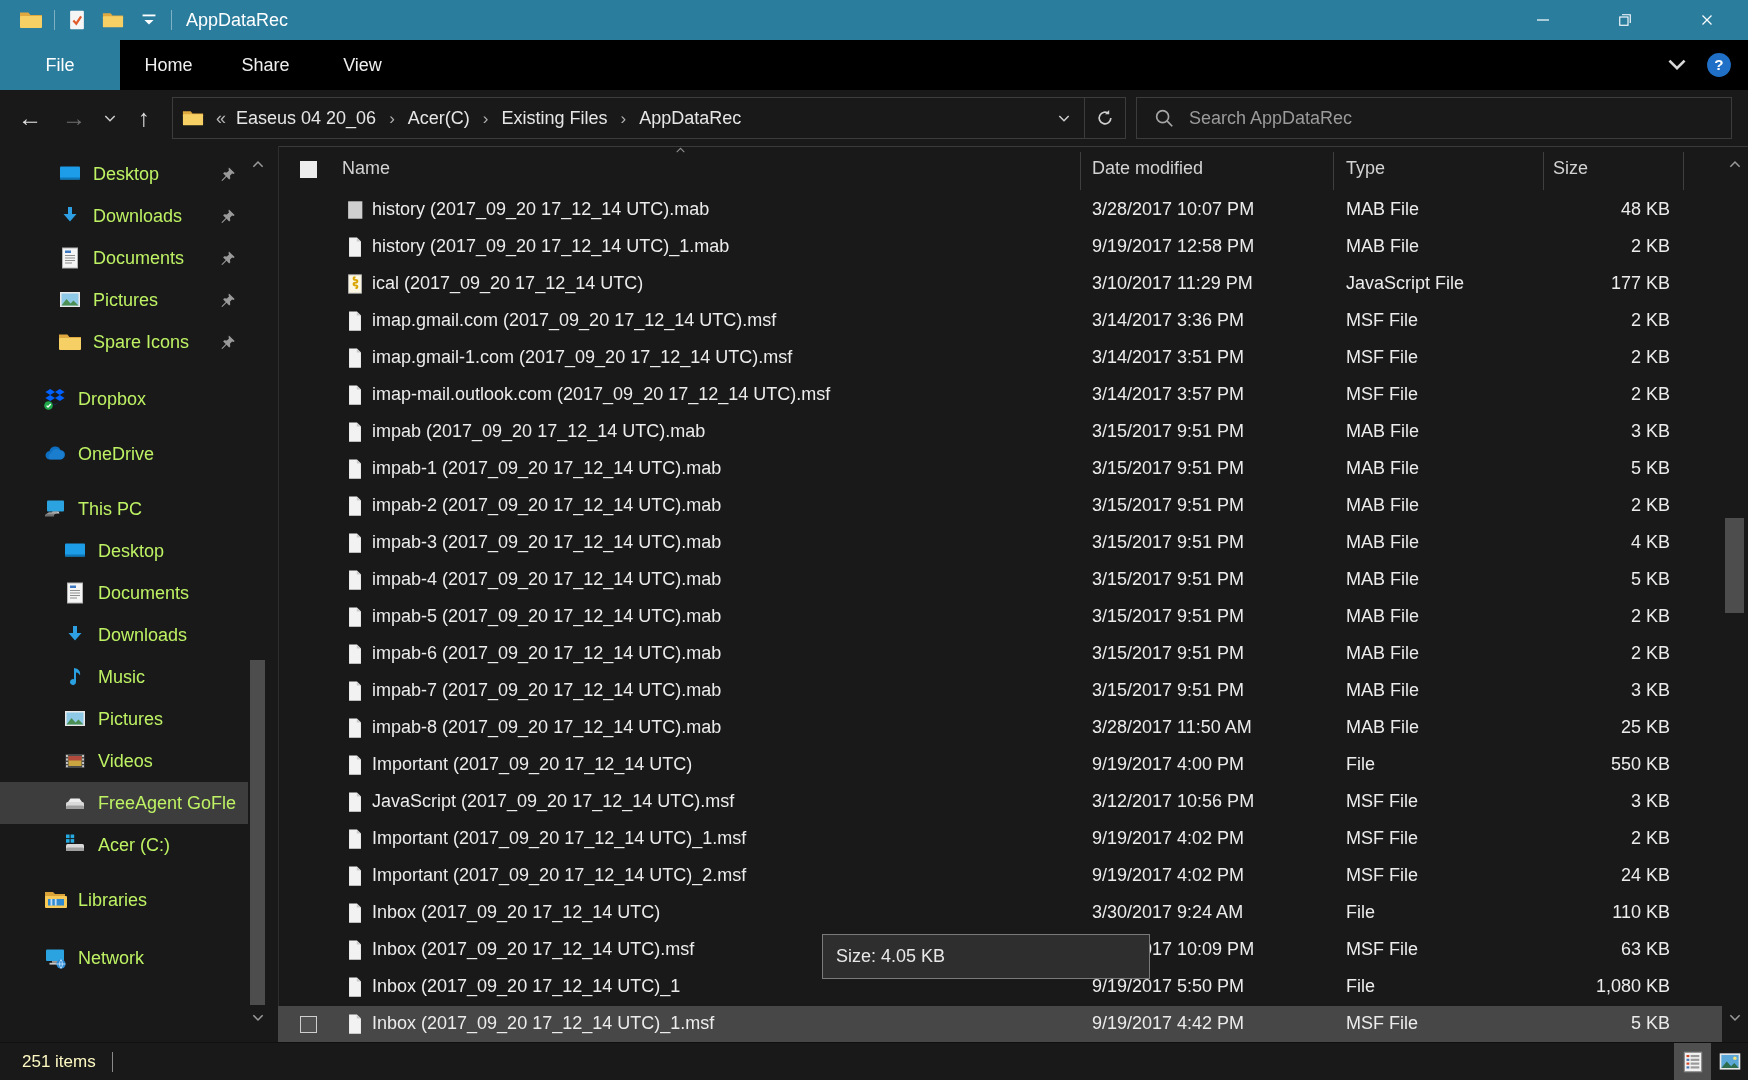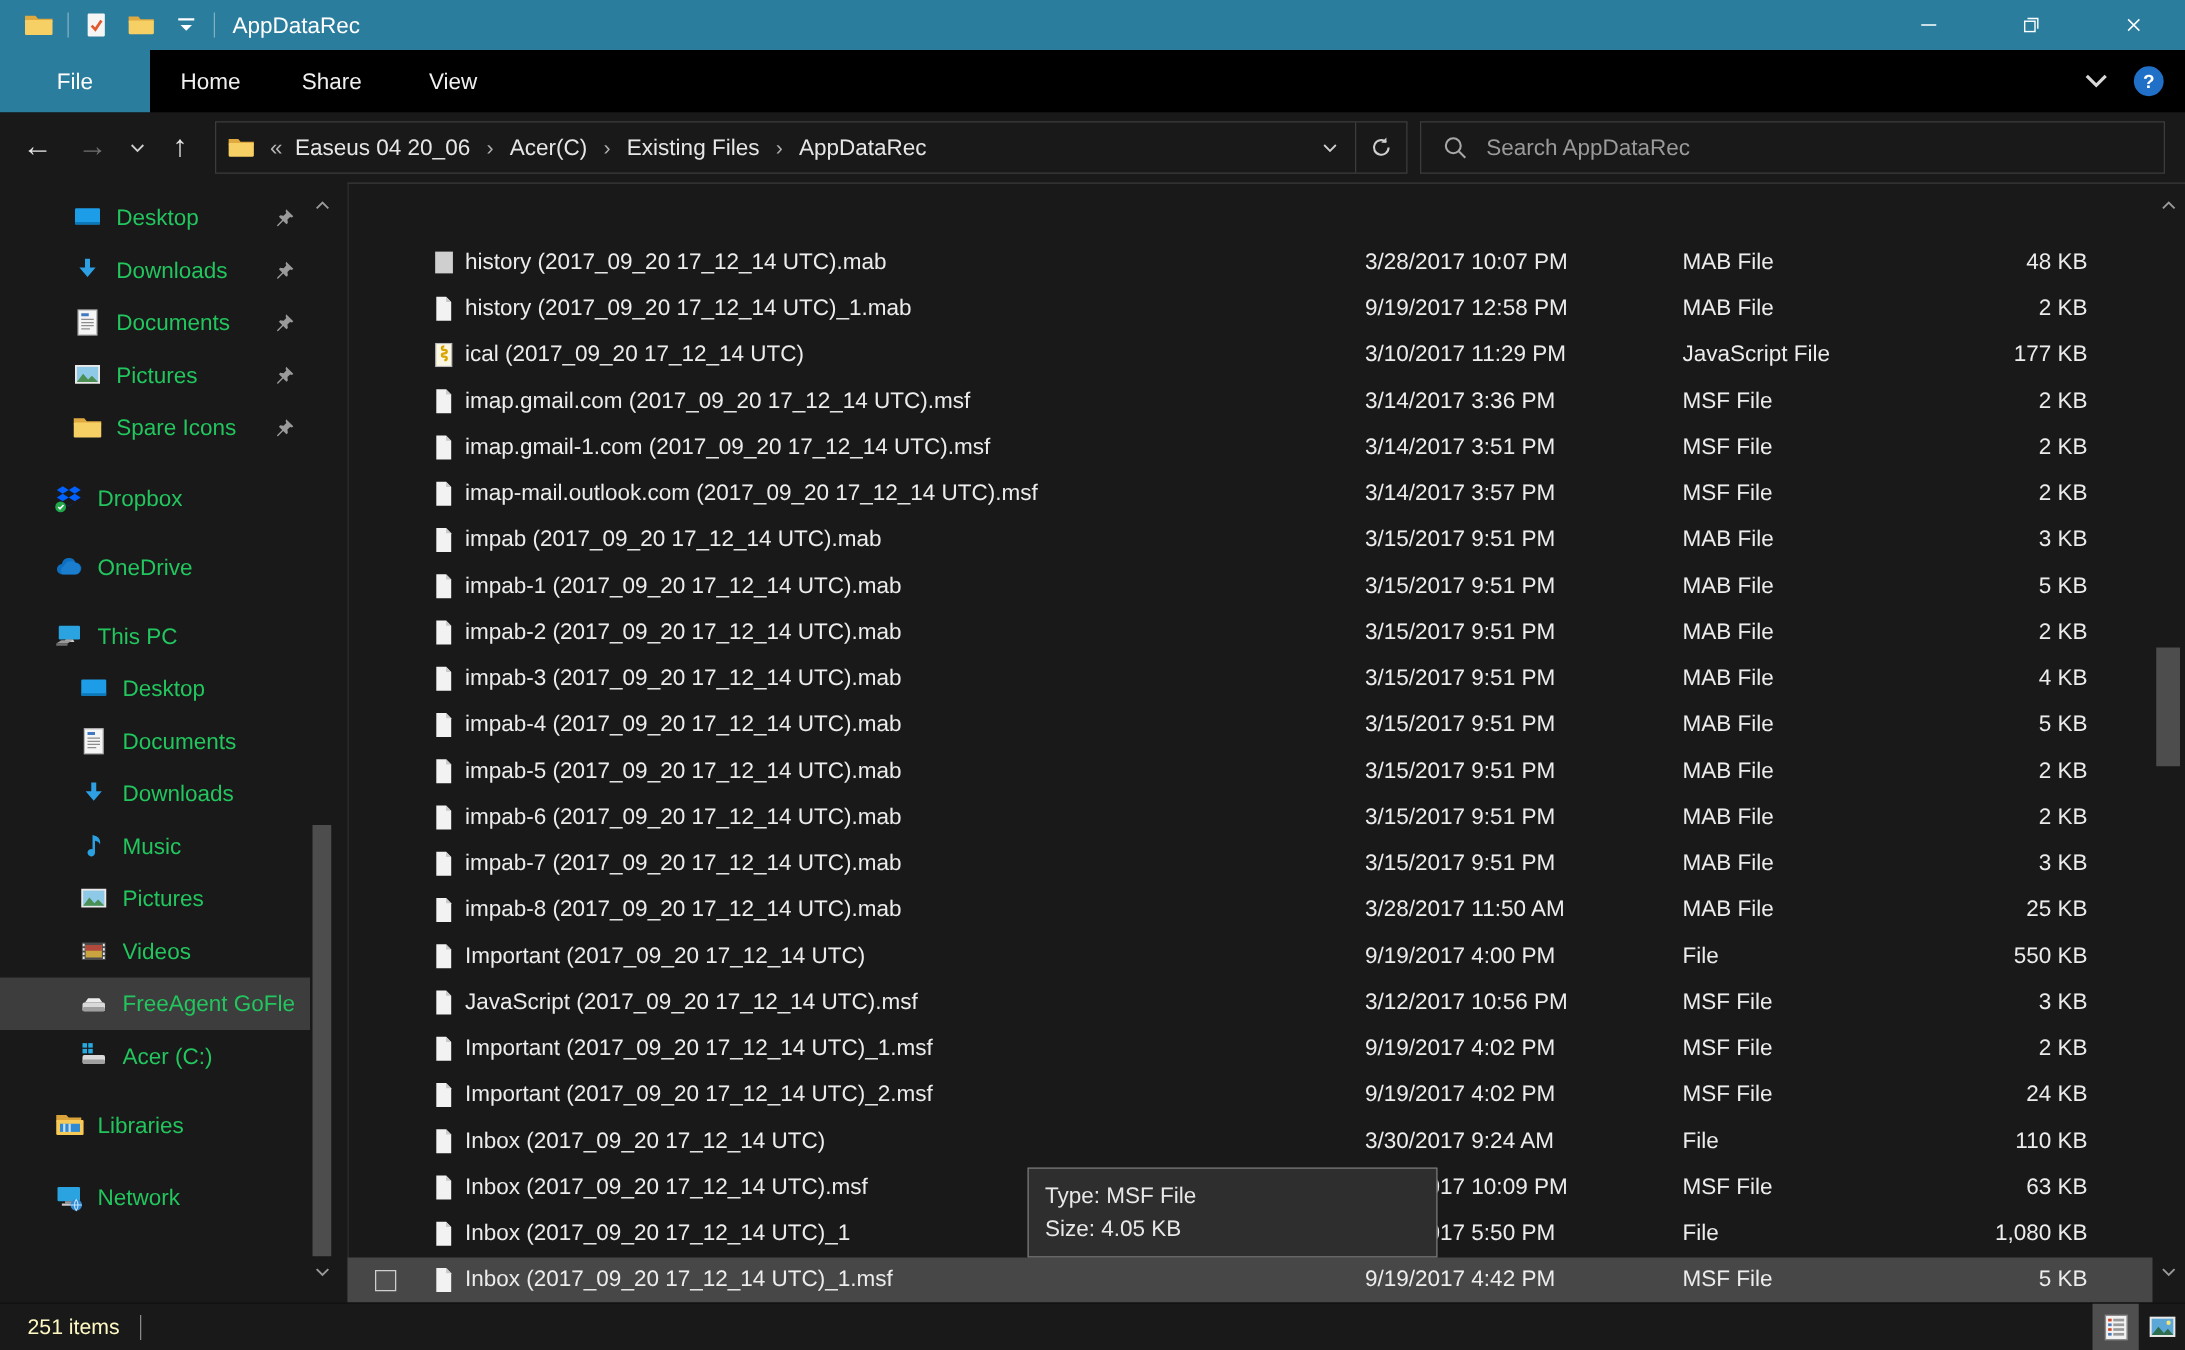--- a/index.html
+++ b/index.html
@@ -42,21 +42,21 @@
   .search-field .icon{width:22px;height:22px;margin-left:16px}
   .search-input{background:transparent;border:none;outline:none;font-size:18px;color:#cfcfcf;margin-left:12px;width:520px;font-family:"Liberation Sans","DejaVu Sans",sans-serif}
   .search-input::placeholder{color:#9a9a9a;opacity:1}
 
   
   .pane-topline{position:absolute;left:278px;top:146px;right:0;height:1px;background:#3a3a3a}
   .pane-vline{position:absolute;left:278px;top:146px;bottom:38px;width:1px;background:#2e2e2e}
 
   
   .sidebar{position:absolute;left:0;top:146px;width:248px;bottom:38px;padding-top:7px;box-sizing:border-box;overflow:hidden}
-  .side-item{height:42px;display:flex;align-items:center;font-size:18px;color:#22c55e;position:relative;white-space:nowrap}
+  .side-item{height:42px;display:flex;align-items:center;font-size:18px;color:#bef264;position:relative;white-space:nowrap}
   .side-item .sicon{width:24px;height:24px;margin-right:11px;flex:none}
   .side-item .slabel{overflow:hidden;max-width:150px}
   .ind0{padding-left:43px}.ind1{padding-left:58px}.ind2{padding-left:63px}
   .gap-md{margin-top:13px}.gap-lg{margin-top:15px}.gap-xl{margin-top:16px}
   .side-item.selected{background:#3d3d3d}
   .pin{position:absolute;left:218px;width:19px;height:19px}
 
   .side-scroll{position:absolute;left:248px;top:146px;width:20px;bottom:38px}
   .ss-thumb{position:absolute;top:514px;height:345px;left:2px;width:15px;background:#4d4d4d}
   .chev{color:#9a9a9a}
@@ -477,20 +477,36 @@
     </span>
   <div class="ss-thumb"></div>
   <span class="icon ss-down chev">
       <svg viewBox="0 0 24 24" width="14" height="14">
         <path d="M4 9l8 8 8-8" fill="none" stroke="#9a9a9a" stroke-width="2.6"></path>
       </svg>
     </span>
 </div>
 
 <div class="listpane">
+  <div class="lheader">
+    <span class="icon sort-caret">
+        <svg viewBox="0 0 24 24" width="13" height="13">
+          <path d="M5 15l7-7 7 7" fill="none" stroke="#8f8f8f" stroke-width="2"></path>
+        </svg>
+      </span>
+    <div class="hcheck"></div>
+    <span class="hname">Name</span>
+    <div class="hdiv" style="left:802px"></div>
+    <span class="hdate">Date modified</span>
+    <div class="hdiv" style="left:1055px"></div>
+    <span class="htype">Type</span>
+    <div class="hdiv" style="left:1265px"></div>
+    <span class="hsize">Size</span>
+    <div class="hdiv" style="left:1405px"></div>
+  </div>
   <div class="rows" id="rows">
       <div class="row">
         <span class="icon ricon">
           <svg viewBox="0 0 24 24">
             <rect x="4.5" y="2.5" width="15.5" height="19" fill="#cfcfcf"></rect>
           </svg>
         </span>
         <span class="rname">history (2017_09_20 17_12_14 UTC).mab</span>
         <span class="rdate">3/28/2017 10:07 PM</span>
         <span class="rtype">MAB File</span>
@@ -772,21 +788,20 @@
     </span>
   <div class="rs-thumb"></div>
   <span class="icon rs-down chev">
       <svg viewBox="0 0 24 24" width="14" height="14">
         <path d="M4 9l8 8 8-8" fill="none" stroke="#9a9a9a" stroke-width="2.6"></path>
       </svg>
     </span>
 </div>
 
 <div class="tooltip" id="tooltip">
-    <div class="tline">Type: MSF File</div>
     <div class="tline">Size: 4.05 KB</div>
   </div>
 
 <div class="statusbar">
   <span class="status-count">251 items</span>
   <div class="status-sep"></div>
   <div class="status-views">
     <div class="view-btn active">
         <span class="icon">
           <svg viewBox="0 0 24 24" width="26" height="26">

